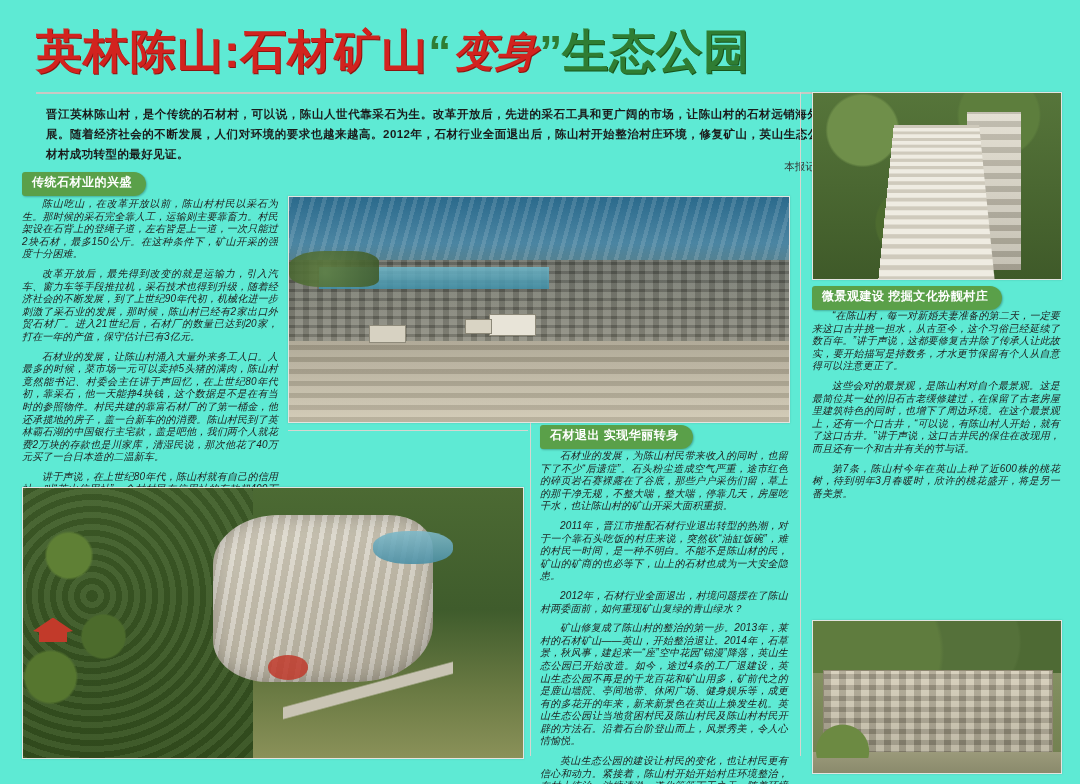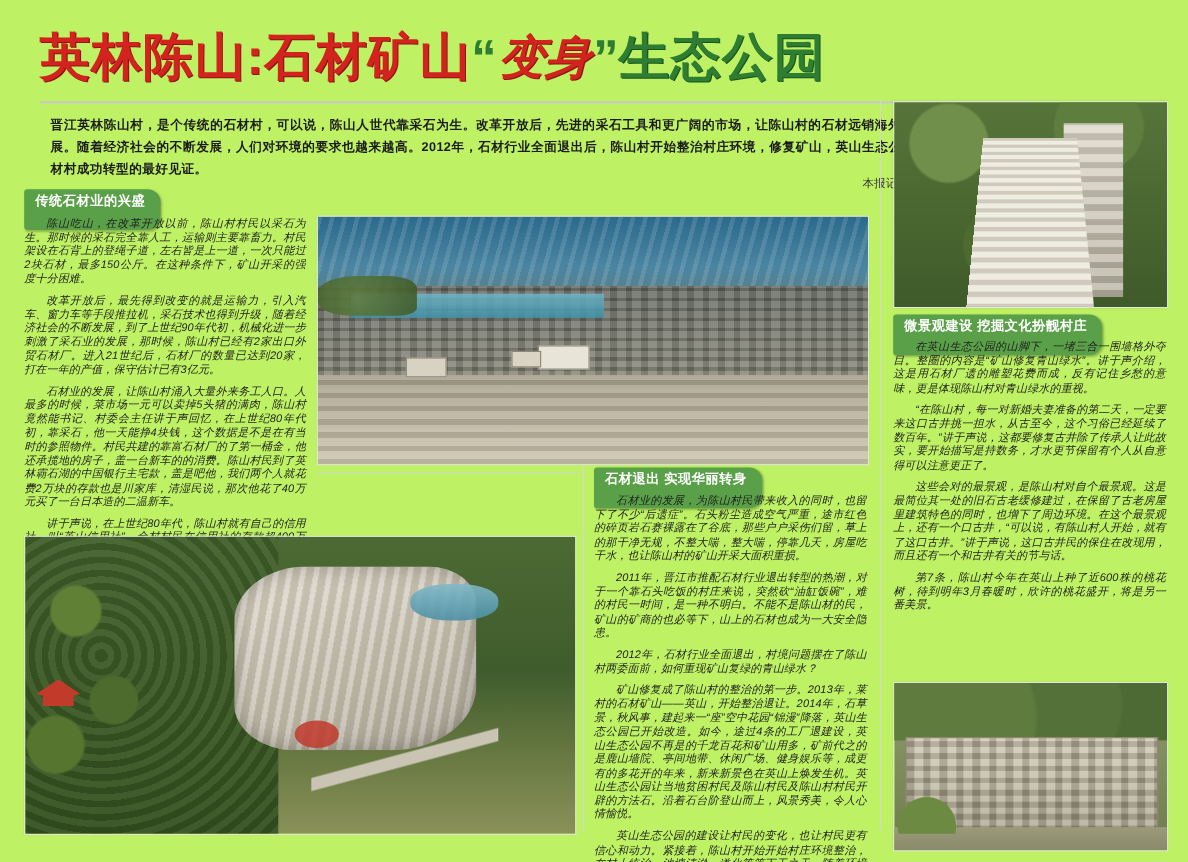--- a/index.html
+++ b/index.html
@@ -7,21 +7,21 @@
     padding: 0;
     background: #ffffff;
   }
   body {
     font-family: "Liberation Sans", sans-serif;
   }
   .page {
     position: relative;
     width: 1080px;
     height: 784px;
-    background: #bef264;
+    background: #5eead4;
     overflow: hidden;
   }
   
   .headline {
     position: absolute;
     left: 36px;
     top: 18px;
     width: 880px;
     height: 68px;
     display: flex;
@@ -90,21 +90,21 @@
   .tab {
     position: absolute;
     height: 20px;
     background: #5aa049;
     border-radius: 3px 12px 12px 3px;
     color: #fff;
     font-size: 12px;
     font-weight: bold;
     display: flex;
     align-items: center;
-    padding: 0 14px 17px 10px;
+    padding: 0 14px 4px 10px;
     letter-spacing: .5px;
     box-shadow: 1px 1px 2px rgba(0,0,0,.25);
     white-space: nowrap;
   }
   #tab1 { left: 22px; top: 172px; }
   #tab2 { left: 540px; top: 425px; }
   #tab3 { left: 812px; top: 286px; }
 
   
   .col {
@@ -299,21 +299,20 @@
 
   <div class="col" id="col-mid">
     <p>石材业的发展，为陈山村民带来收入的同时，也留下了不少“后遗症”。石头粉尘造成空气严重，途市红色的碎页岩石赛裸露在了谷底，那些户户采伤们留，草上的那干净无规，不整大喘，整大喘，停靠几天，房屋吃干水，也让陈山村的矿山开采大面积重损。</p>
     <p>2011年，晋江市推配石材行业退出转型的热潮，对于一个靠石头吃饭的村庄来说，突然砍“油缸饭碗”，难的村民一时间，是一种不明白。不能不是陈山材的民，矿山的矿商的也必等下，山上的石材也成为一大安全隐患。</p>
     <p>2012年，石材行业全面退出，村境问题摆在了陈山村两委面前，如何重现矿山复绿的青山绿水？</p>
     <p>矿山修复成了陈山村的整治的第一步。2013年，莱村的石材矿山——英山，开始整治退让。2014年，石草景，秋风事，建起来一“座”空中花园“锦漫”降落，英山生态公园已开始改造。如今，途过4条的工厂退建设，英山生态公园不再是的千龙百花和矿山用多，矿前代之的是鹿山墙院、亭间地带、休闲广场、健身娱乐等，成更有的多花开的年来，新来新景色在英山上焕发生机。英山生态公园让当地贫困村民及陈山村民及陈山村村民开辟的方法石。沿着石台阶登山而上，风景秀美，令人心情愉悦。</p>
     <p>英山生态公园的建设让村民的变化，也让村民更有信心和动力。紧接着，陈山村开始开始村庄环境整治，在村上统治、池塘清淤、道化等等下工之天，随着环境整治工作的不断推进，古老里把的红砖不再落下重返记忆，泉眼也变干净了，渠槽也变多了，打理便自，用清澈的池子，宇静的附地。</p>
   </div>
 
   <div class="col" id="col-right">
-    <p>在英山生态公园的山脚下，一堵三合一围墙格外夺目。整圈的内容是“矿山修复青山绿水”。讲于声介绍，这是用石材厂遗的雕塑花费而成，反有记住乡愁的意味，更是体现陈山村对青山绿水的重视。</p>
     <p>“在陈山村，每一对新婚夫妻准备的第二天，一定要来这口古井挑一担水，从古至今，这个习俗已经延续了数百年。”讲于声说，这都要修复古井除了传承人让此故实，要开始描写是持数务，才水更节保留有个人从自意得可以注意更正了。</p>
     <p>这些会对的最景观，是陈山村对自个最景观。这是最简位其一处的旧石古老缓修建过，在保留了古老房屋里建筑特色的同时，也增下了周边环境。在这个最景观上，还有一个口古井，“可以说，有陈山村人开始，就有了这口古井。”讲于声说，这口古井民的保住在改现用，而且还有一个和古井有关的节与话。</p>
     <p>第7条，陈山村今年在英山上种了近600株的桃花树，待到明年3月春暖时，欣许的桃花盛开，将是另一番美景。</p>
   </div>
 
   <div class="img" id="img-quarry">
     <div class="quarry-bg"></div>
     <div class="q-sky"></div>
     <div class="q-rockwall"></div>
     <div class="q-terrace"></div>

